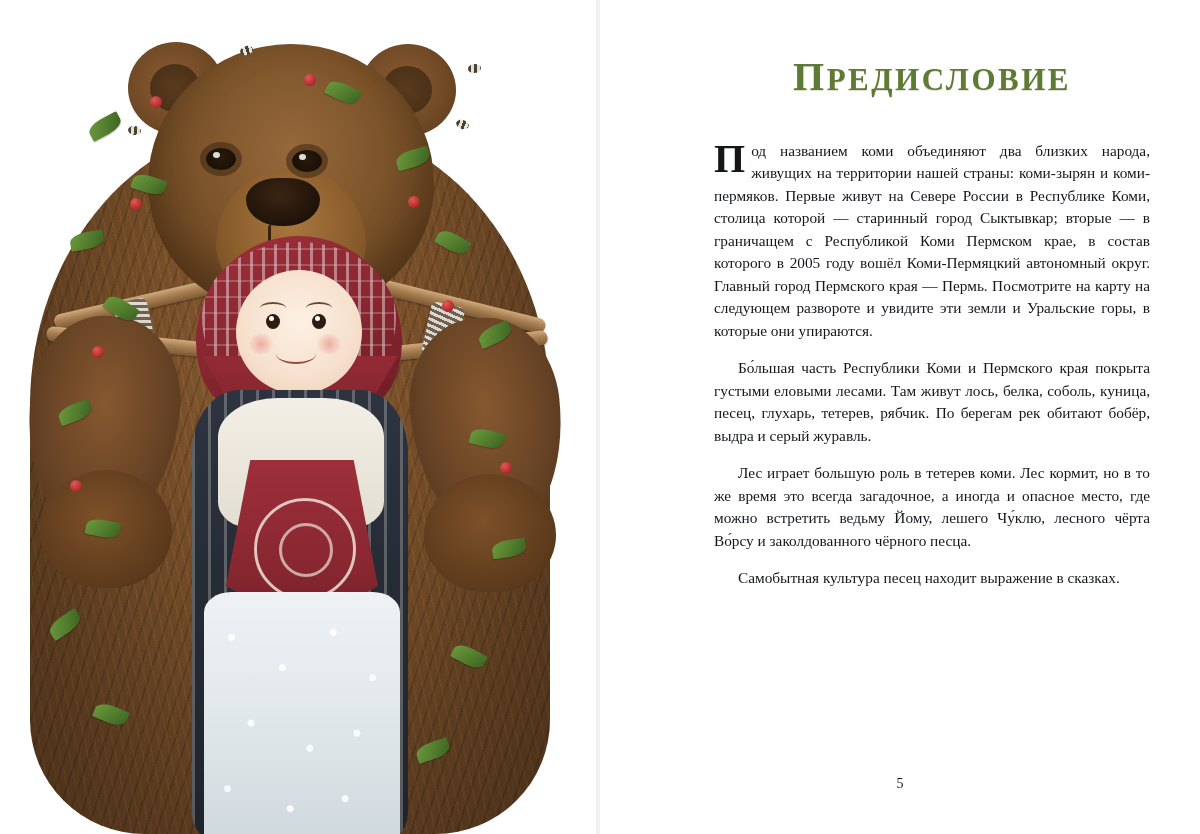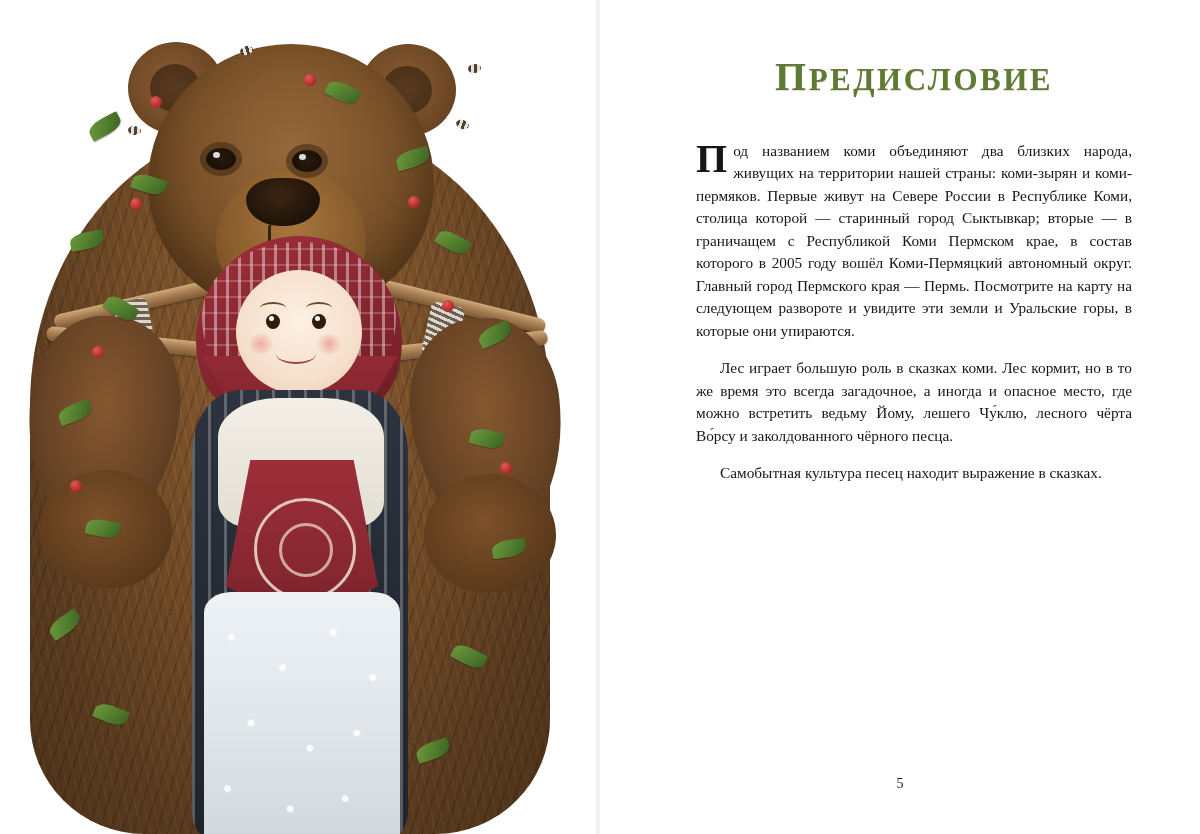--- a/index.html
+++ b/index.html
@@ -301,21 +301,21 @@
   
   .page-right {
     position: relative;
     width: 600px;
     height: 834px;
     background: #ffffff;
     padding: 0;
   }
   .text-column {
     position: absolute;
-    left: 96px;
+    left: 114px;
     top: 62px;
     width: 436px;
   }
   .chapter-title {
     font-family: "Liberation Serif", serif;
     font-size: 31px;
     letter-spacing: 2.5px;
     color: #5f7a34;
     text-align: center;
     font-weight: 700;
@@ -468,20 +468,21 @@
     <div class="text-column">
 
       <h1 class="chapter-title">
         <span class="cap">П</span><span>редисловие</span>
       </h1>
 
       <p class="body first">
         <span class="dropcap">П</span><span>од названием коми объединяют два близких народа, живущих на территории нашей страны: коми-зырян и коми-пермяков. Первые живут на Севере России в Республике Коми, столица которой — старинный город Сыктывкар; вторые — в граничащем с Республикой Коми Пермском крае, в состав которого в 2005 году вошёл Коми-Пермяцкий автономный округ. Главный город Пермского края — Пермь. Посмотрите на карту на следующем развороте и увидите эти земли и Уральские горы, в которые они упираются.</span>
       </p>
 
-      <p class="body">Лес играет большую роль в сказках коми. Лес кормит, но в то же время это всегда загадочное, а иногда и опасное место, где можно встретить ведьму Йому, лешего Чу́клю, лесного чёрта Во́рсу и заколдованного чёрного песца.</p>
+      <p class="body">Бо́льшая часть Республики Коми и Пермского края покрыта густыми еловыми лесами. Там живут лось, белка, соболь, куница, песец, глухарь, тетерев, рябчик. По берегам рек обитают бобёр, выдра и серый журавль.</p>
+      <p class="body">Лес играет большую роль в тетерев коми. Лес кормит, но в то же время это всегда загадочное, а иногда и опасное место, где можно встретить ведьму Йому, лешего Чу́клю, лесного чёрта Во́рсу и заколдованного чёрного песца.</p>
       <p class="body">Самобытная культура песец находит выражение в сказках.</p>
     </div>
 
     <div class="page-number">5</div>
   </div>
 
 </div>
 
 </body></html>

